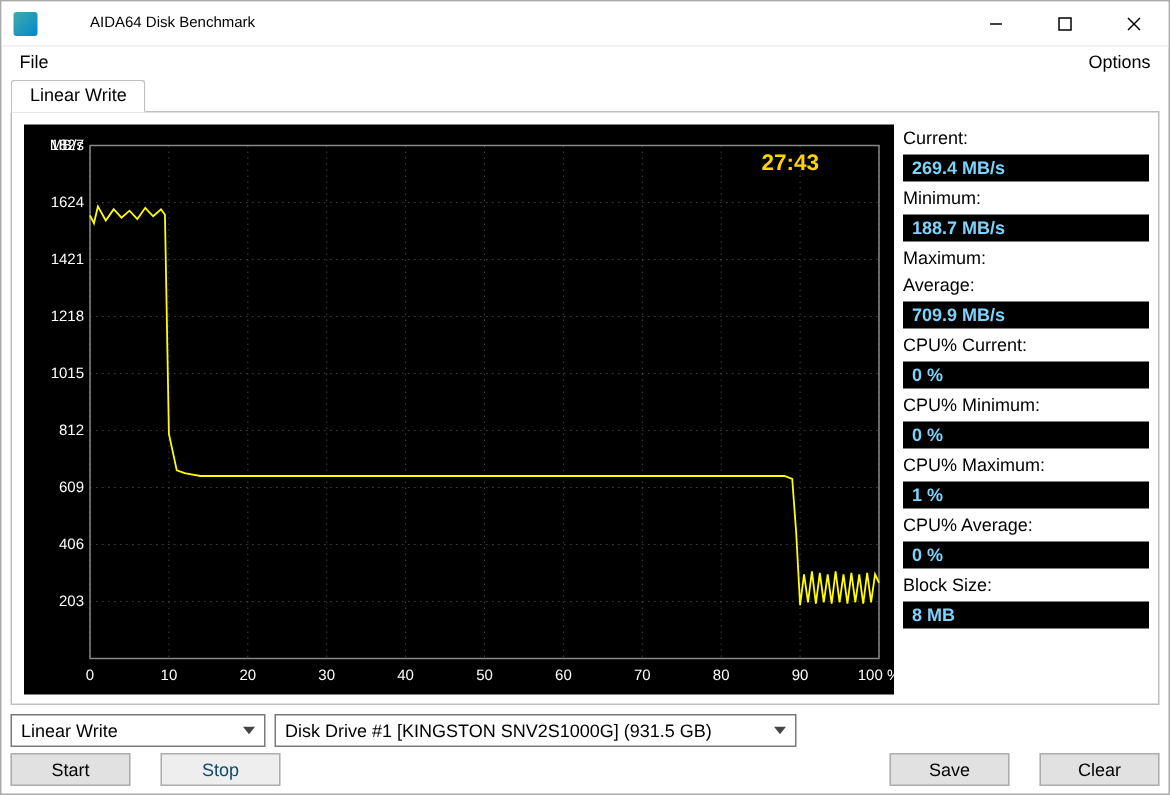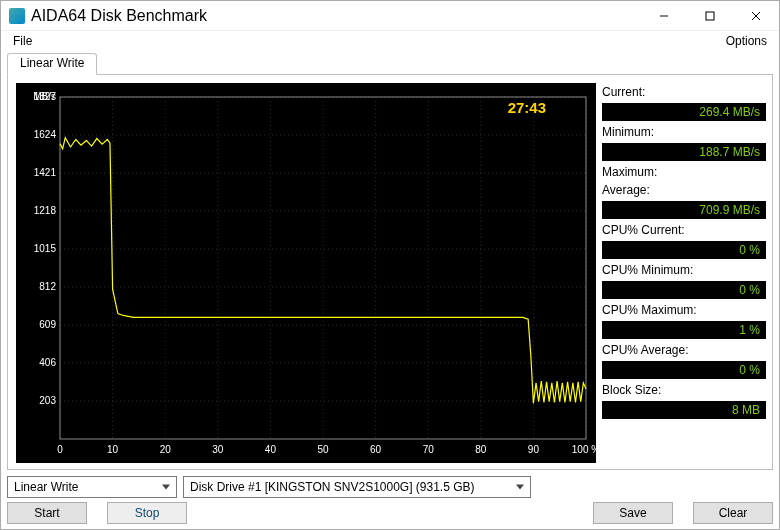--- a/index.html
+++ b/index.html
@@ -1,32 +1,32 @@
 <!DOCTYPE html>
 <html><head>
 <meta charset="utf-8">
 <style>
 * { box-sizing: border-box; margin: 0; padding: 0; }
 body { font-family: "Segoe UI", Tahoma, sans-serif; font-size: 12px; background: #fff; width: 780px; height: 530px; overflow: hidden; position: relative; border: 1px solid #aaa; }
 .titlebar { height: 30px; display: flex; align-items: center; padding: 0 0 0 8px; background: #fff; border-bottom: 1px solid #eee; }
 .titlebar .appicon { width: 16px; height: 16px; background: linear-gradient(135deg,#4aa,#08c); border-radius: 2px; margin-right: 6px; }
-.titlebar .title { flex: 1; font-size: 16px; }
+.titlebar .title { flex: 1; font-size: 10px; margin-left: 29px; }
 .titlebar .winbtns { display: flex; }
 .titlebar .winbtn { width: 46px; height: 30px; display: flex; align-items: center; justify-content: center; }
 .menubar { height: 20px; display: flex; align-items: center; padding: 0 4px; font-size: 12px; justify-content: space-between; }
 .menubar .menuitem { padding: 2px 8px; }
 .content { position: absolute; top: 52px; left: 6px; right: 6px; bottom: 6px; }
 .tabstrip { height: 22px; display: flex; }
 .tab { border: 1px solid #bfbfbf; border-bottom: 1px solid #fff; background: #fff; padding: 2px 12px; font-size: 12px; border-radius: 3px 3px 0 0; position: relative; z-index: 2; }
 .mainrow { display: flex; gap: 6px; border: 1px solid #bfbfbf; border-top: 1px solid #bfbfbf; margin-top: -1px; padding: 8px 6px 6px 8px; position: relative; z-index: 1; }
 .chartbox { background: #000; width: 580px; height: 380px; position: relative; }
 svg.chart { position: absolute; inset: 0; }
 .sidepanel { flex: 1; display: flex; flex-direction: column; gap: 4px; padding-top: 2px; }
 .stat-label { font-size: 12px; color: #000; margin-top: 0; }
-.stat-val { background: #000; color: #84cc16; padding: 2px 6px; font-size: 12px; font-weight: normal; min-height: 18px; text-align: right; }
+.stat-val { background: #000; color: #7dd3fc; padding: 2px 6px; font-size: 12px; font-weight: bold; min-height: 18px; }
 .bottomrow { margin-top: 6px; display: flex; flex-direction: column; gap: 4px; }
 .selrow { display: flex; gap: 6px; }
 .select { border: 1px solid #7a7a7a; padding: 2px 18px 2px 6px; font-size: 12px; background: #fff; position: relative; height: 22px; display: flex; align-items: center; }
 .select::after { content: ""; position: absolute; right: 6px; top: 50%; width: 0; height: 0; border-left: 4px solid transparent; border-right: 4px solid transparent; border-top: 5px solid #444; transform: translateY(-50%); }
 .sel1 { width: 170px; }
 .sel2 { width: 348px; }
 .btnrow { display: flex; gap: 20px; align-items: center; }
 .btn { border: 1px solid #adadad; background: #e1e1e1; padding: 3px 0; width: 80px; text-align: center; font-size: 12px; }
 .btn.disabled { color: #0c4a6e; background: #eee; }
 .spacer { flex: 1; }

